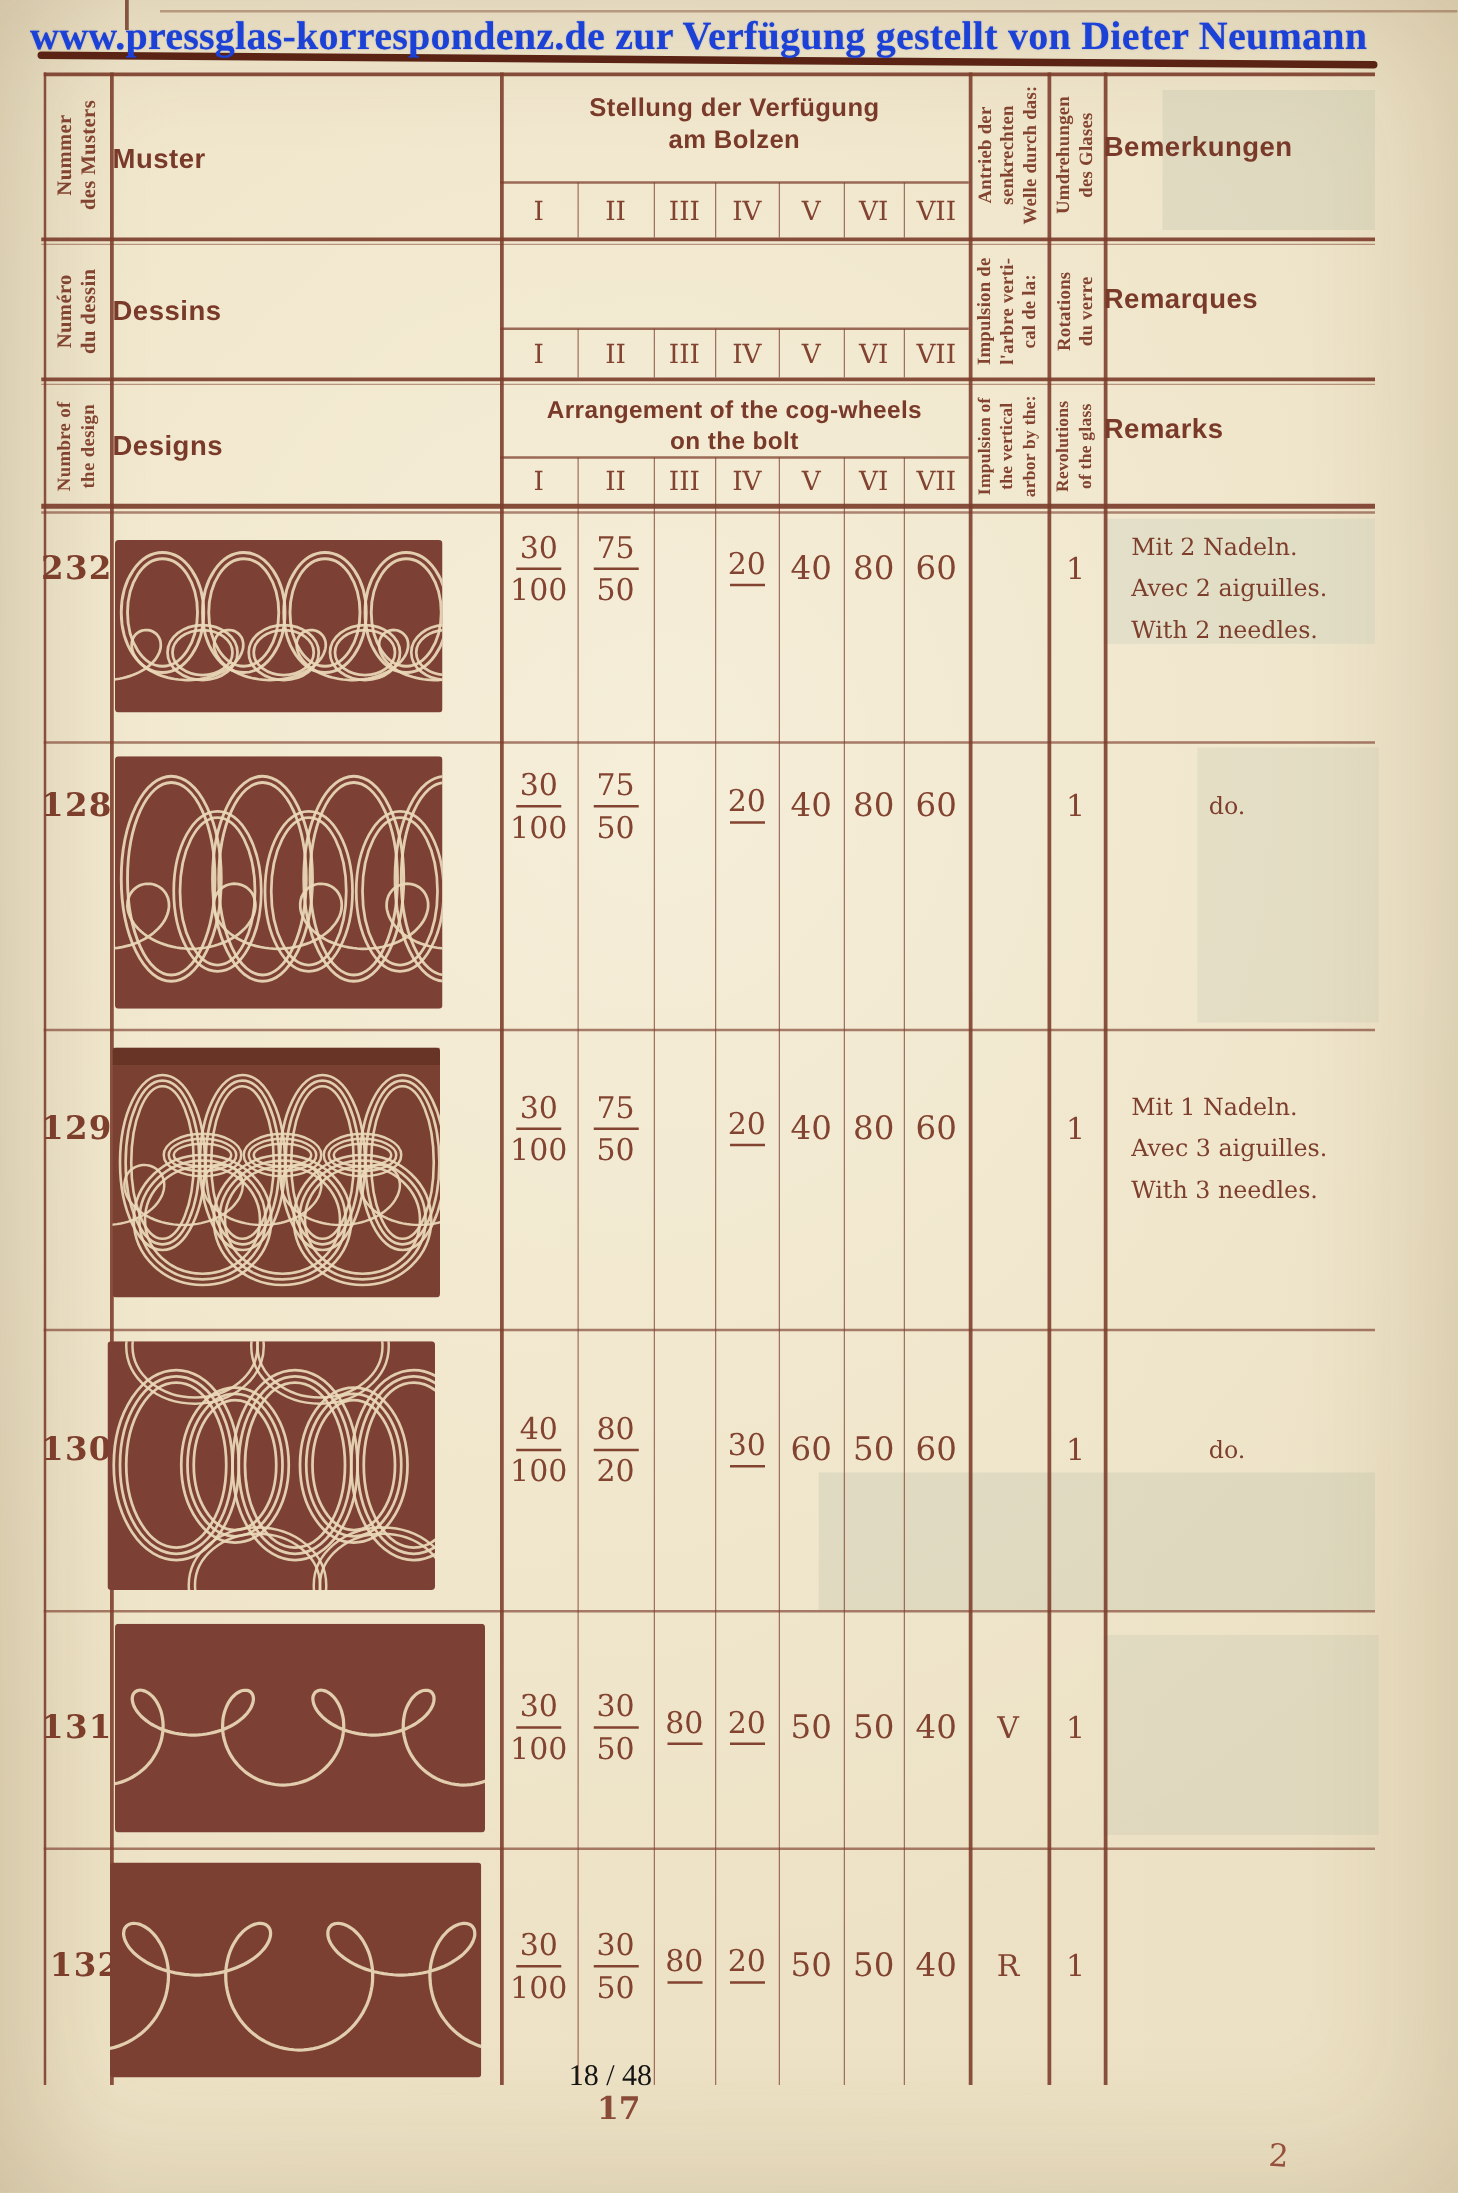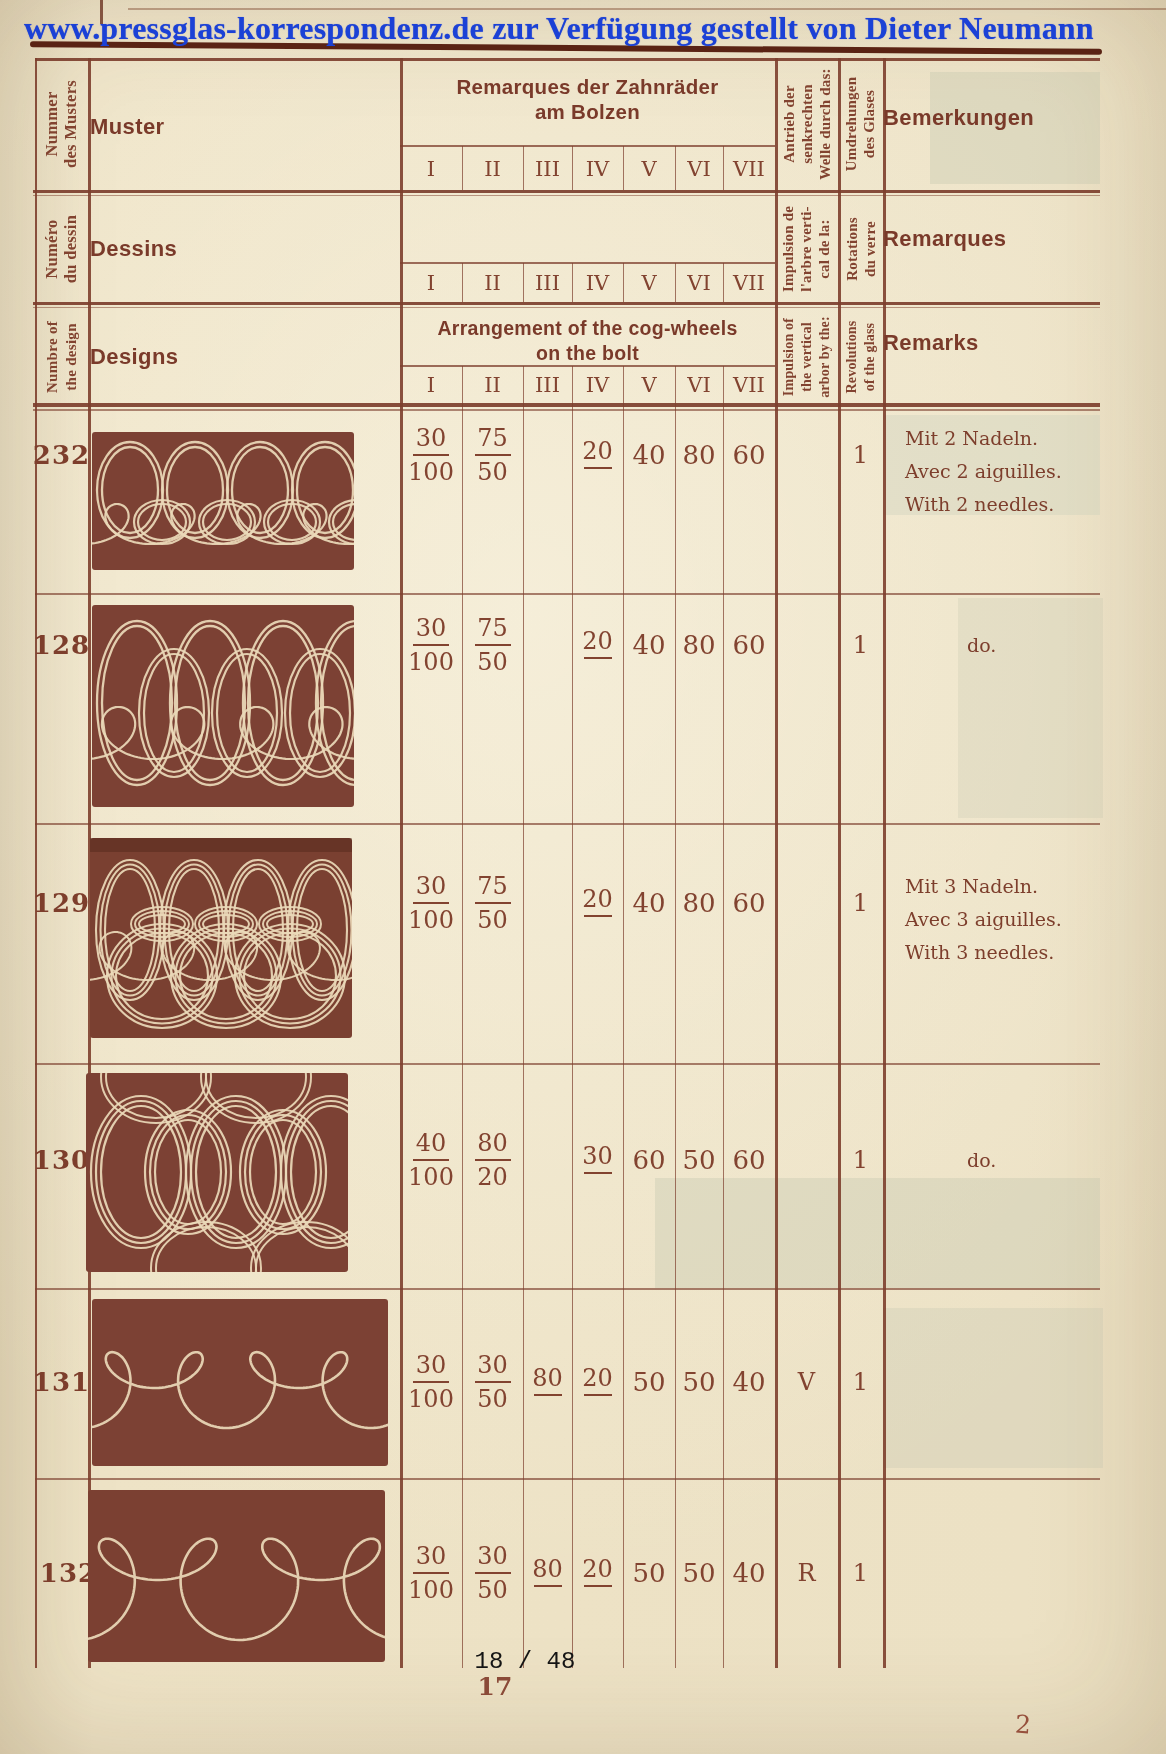--- a/index.html
+++ b/index.html
@@ -51,22 +51,22 @@
   .drv,.rev{font-size:24px}
   .rem{position:absolute;left:883px;width:217px;color:#7d3e2c;
     font-size:19px;line-height:33px}
   .rem[data-rkind="lines"]{top:calc(var(--vy) - 33px);padding-left:22px;text-align:left}
   .rem[data-rkind="do"]{top:calc(var(--vy) - 16px);padding-left:84px;font-size:19px}
   .rem span{display:block}
   svg.pat{position:absolute}
   
   .pageno{position:absolute;left:460px;top:1672px;width:70px;text-align:center;
     font-size:25px;color:#8a4a38;font-weight:bold}
-  .sheet{position:absolute;left:455px;top:1648px;width:140px;text-align:center;
-    font-family:Liberation Mono, monospace;font-size:24px;color:#141414}
+  .sheet{position:absolute;left:455px;top:1648px;width:140px;
+    font-family:Liberation Serif, serif;font-size:24px;color:#141414}
   .corner{position:absolute;left:1005px;top:1710px;width:36px;text-align:center;
     font-size:25px;color:#96503c;transform:rotate(4deg)}
   .topline{position:absolute;left:128px;top:8px;width:1038px;height:1.5px;
     background:#8a5a40;opacity:.5}
   .toptick{position:absolute;left:100px;top:0;width:3px;height:24px;background:#6b3322;opacity:.8}
 </style>
 </head>
 <body>
 
 <div class="topline"></div>
@@ -125,21 +125,21 @@
 
 <div class="band" style="top:58px;height:132px">
   <div class="rotwrap numrot" style="left:35px;width:53px;height:132px">
     <div class="roti">
         <span>Nummer</span>
         <span>des Musters</span>
       </div>
   </div>
   <div class="deslab" style="left:90px;width:310px;top:56px">Muster</div>
   <div class="gtitle" style="top:16px">
-    <span>Remarques der Zahnräder</span><br>
+    <span>Stellung der Verfügung</span><br>
     <span>am Bolzen</span>
   </div>
   <div class="gnum" style="left:400px;width:62px;top:90px;height:42px">I</div>
   <div class="gnum" style="left:462px;width:61px;top:90px;height:42px">II</div>
   <div class="gnum" style="left:523px;width:49px;top:90px;height:42px">III</div>
   <div class="gnum" style="left:572px;width:51px;top:90px;height:42px">IV</div>
   <div class="gnum" style="left:623px;width:52px;top:90px;height:42px">V</div>
   <div class="gnum" style="left:675px;width:48px;top:90px;height:42px">VI</div>
   <div class="gnum" style="left:723px;width:52px;top:90px;height:42px">VII</div>
   <div class="rotwrap drvrot" style="left:775px;width:63px;height:132px">
@@ -393,21 +393,21 @@
     </div>
   <div class="vcell gc" style="left:675px;width:48px" data-kind="plain">
       <span class="ft">80</span>
     </div>
   <div class="vcell gc" style="left:723px;width:52px" data-kind="plain">
       <span class="ft">60</span>
     </div>
   <div class="vcell drv" style="left:775px;width:63px"></div>
   <div class="vcell rev" style="left:838px;width:45px">1</div>
   <div class="rem" data-rkind="lines">
-      <span>Mit 3 Nadeln.</span>
+      <span>Mit 1 Nadeln.</span>
       <span>Avec 3 aiguilles.</span>
       <span>With 3 needles.</span>
     </div>
 </div>
 
 <div class="row" style="top:1063px;height:225px;--vy:97px">
   <div class="vcell rownum" style="left:35px;width:53px">130</div>
   <svg class="pat" style="left:86px;top:10px;width:262px;height:199px" viewBox="0 0 262 199" preserveAspectRatio="none">
       <rect x="0" y="0" width="262" height="199" rx="3" fill="#7c4134"></rect>
       <g fill="none" stroke="#ead9b8" stroke-opacity=".92">

